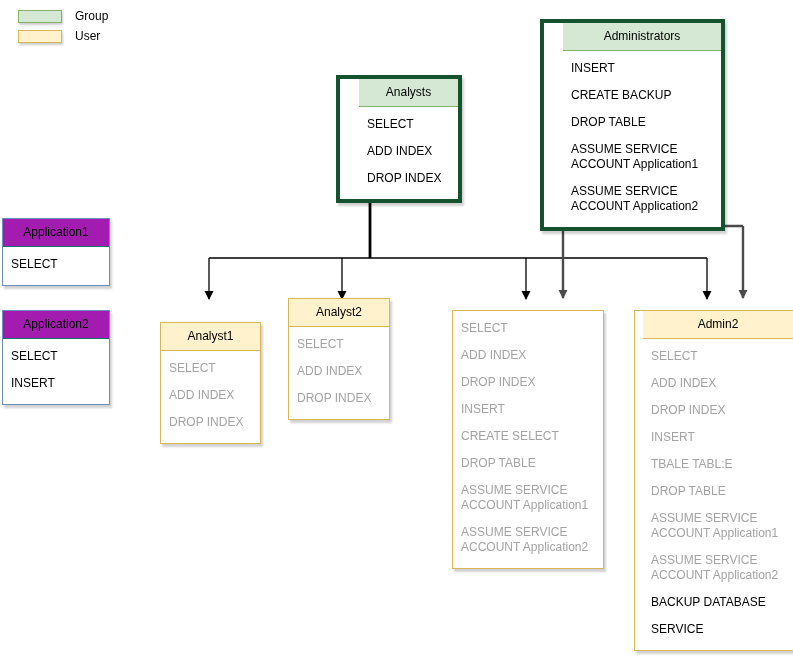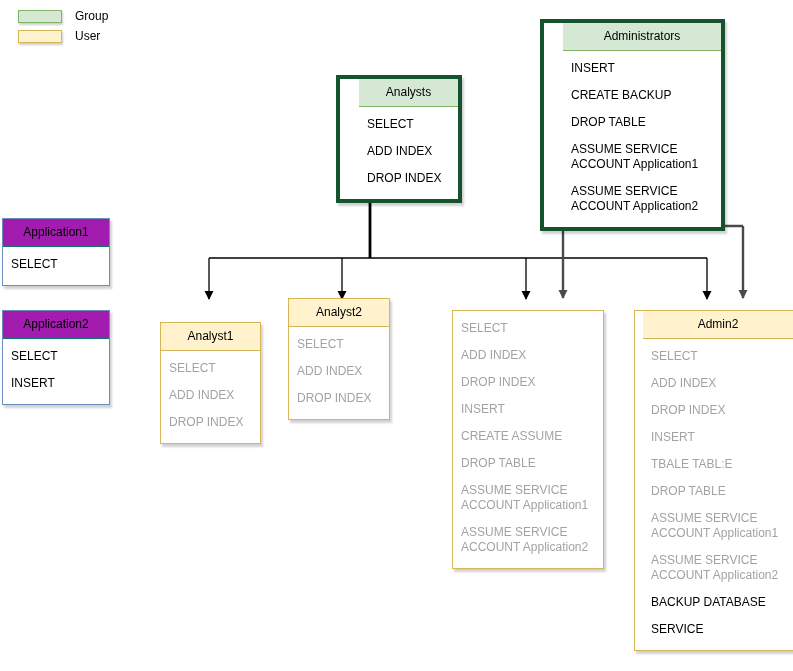--- a/index.html
+++ b/index.html
@@ -135,21 +135,21 @@
       <div class="item inherited">DROP INDEX</div>
     </div>
   </div>
 
   <div class="node yellow" id="node-admin1">
     <div class="node-body">
       <div class="item inherited">SELECT</div>
       <div class="item inherited">ADD INDEX</div>
       <div class="item inherited">DROP INDEX</div>
       <div class="item inherited">INSERT</div>
-      <div class="item inherited">CREATE ASSUME</div>
+      <div class="item inherited">CREATE SELECT</div>
       <div class="item inherited">DROP TABLE</div>
       <div class="item inherited">ASSUME SERVICE ACCOUNT Application1</div>
       <div class="item inherited">ASSUME SERVICE ACCOUNT Application2</div>
     </div>
   </div>
 
   <div class="node yellow" id="node-admin2">
     <div class="node-header">Admin2</div>
     <div class="node-body">
       <div class="item inherited">SELECT</div>

